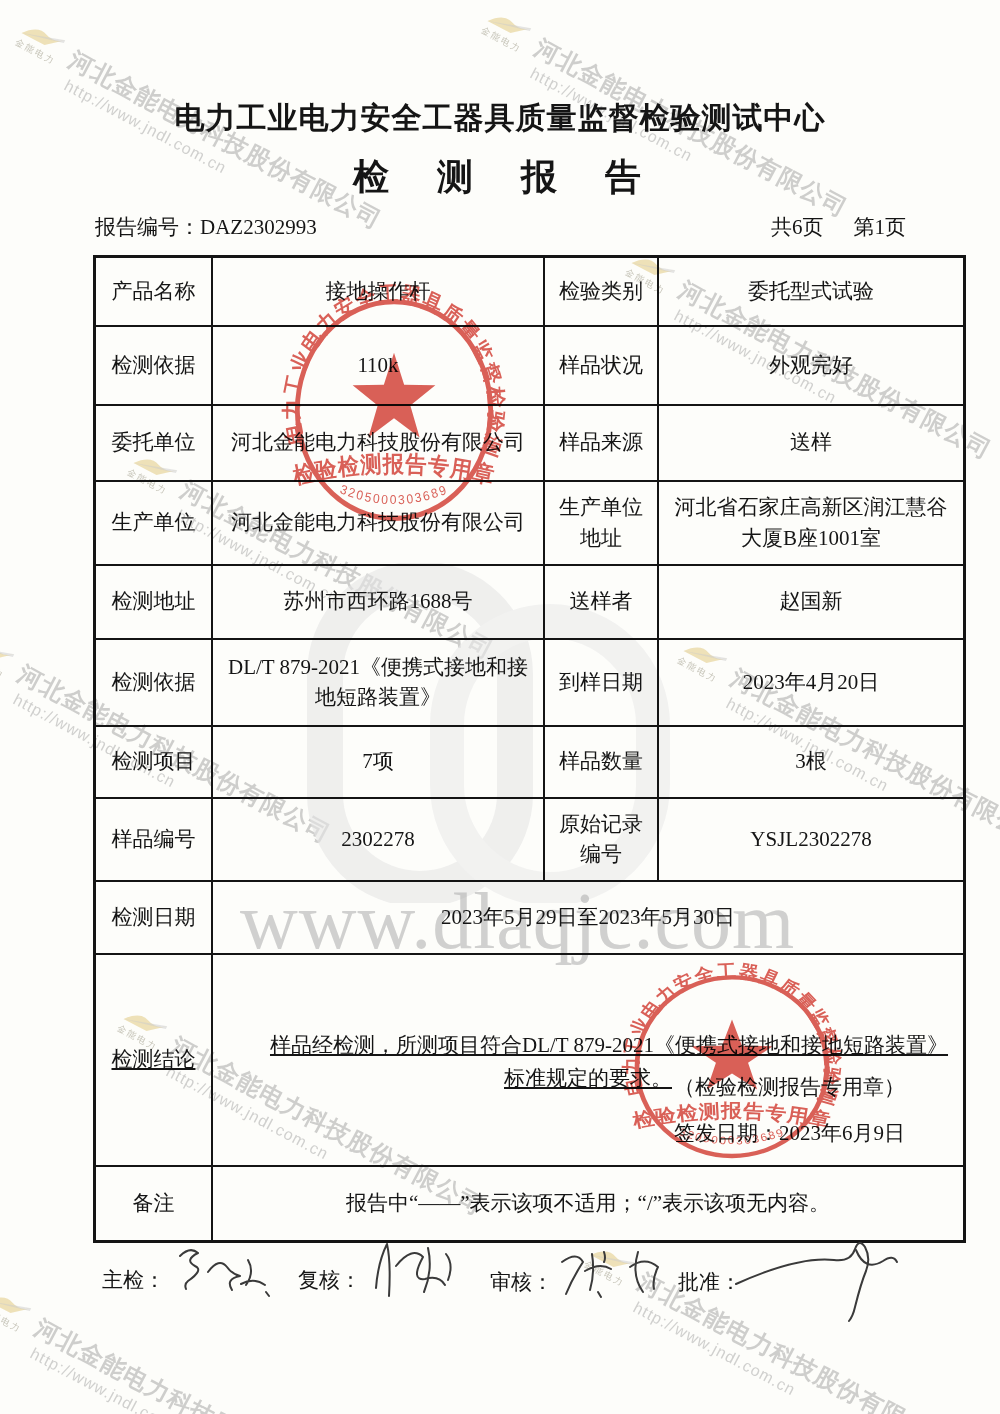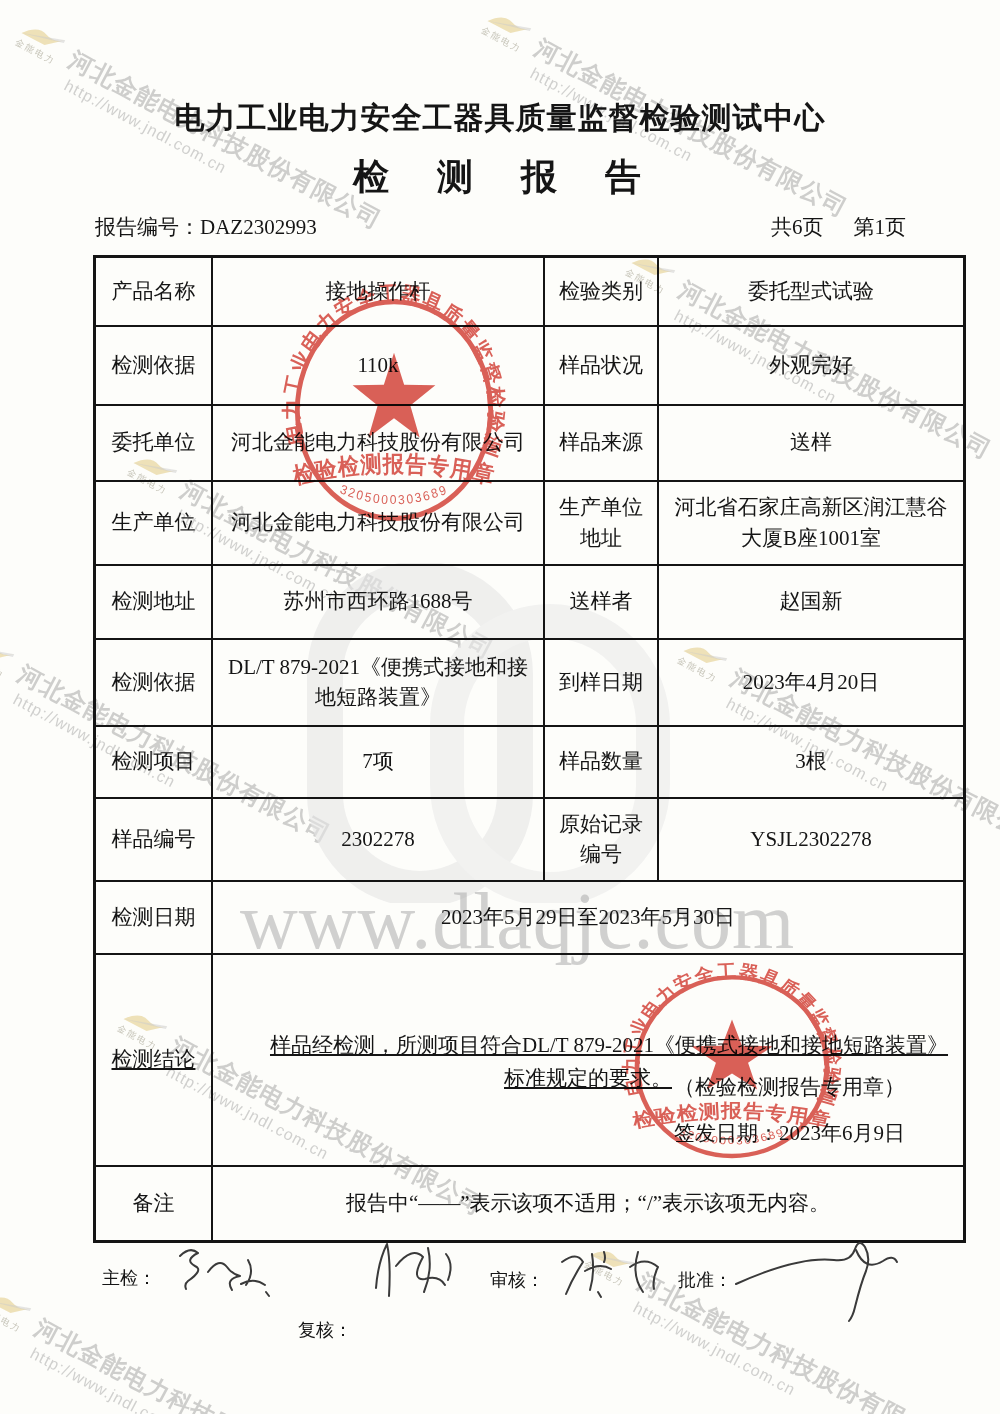--- a/index.html
+++ b/index.html
@@ -79,21 +79,21 @@
   td.conclusion-cell{text-align:left;vertical-align:top;position:relative;padding:10px 16px;}
   .concl-text{margin:4px 0 0 0;text-indent:2em;line-height:1.55;}
   .seal-note{position:absolute;right:58px;bottom:62px;margin-left:24px;}
   .issue-date{position:absolute;right:58px;bottom:16px;}
   td.remark-val{text-align:left;padding-left:14px;}
   
   .stamp{position:absolute;z-index:3;mix-blend-mode:multiply;opacity:.85;pointer-events:none;}
   .stamp1{left:278px;top:283px;}
   .stamp2{left:618px;top:962px;}
   
-  .sig-label{position:absolute;z-index:2;font-size:18px;}
+  .sig-label{position:absolute;z-index:2;font-size:21px;}
   .sig{position:absolute;z-index:2;}
   .sig path{fill:none;stroke:#3a3a3a;stroke-width:2;stroke-linecap:round;stroke-linejoin:round;}
 </style>
 </head>
 <body>
 
 <div class="page">
 
   <div class="wm" style="left:26px;top:16px;">
     <div class="wm-inner">
@@ -346,21 +346,21 @@
       <textPath href="#num2" startOffset="50%">3205000303689</textPath>
     </text>
   </svg>
 
   <span class="sig-label" style="left:102px;top:1266px;">主检：</span>
   <svg class="sig" style="left:166px;top:1242px;" width="120" height="62" viewBox="0 0 120 62">
     <path d="M14,14 q10,-10 18,-3 q-14,7 -3,13 q9,4 -7,15 q-4,3 -2,8"></path>
     <path d="M42,30 q11,-15 19,-5 q5,7 13,9 q-15,3 -8,14"></path>
     <path d="M82,18 q7,12 -2,25 M75,42 q13,-7 24,1 M100,50 l3,4"></path>
   </svg>
-  <span class="sig-label" style="left:298px;top:1318px;text-align:right;">复核：</span>
+  <span class="sig-label" style="left:298px;top:1266px;text-align:right;">复核：</span>
   <svg class="sig" style="left:362px;top:1234px;" width="115" height="72" viewBox="0 0 115 72">
     <path d="M14,54 q2,-26 11,-44 q4,18 2,52"></path>
     <path d="M34,32 q16,-20 27,-9 q-13,24 2,22 q14,-4 20,6"></path>
     <path d="M66,14 q5,22 -4,44 M84,20 q8,10 2,26"></path>
   </svg>
   <span class="sig-label" style="left:490px;top:1268px;">审核：</span>
   <svg class="sig" style="left:552px;top:1240px;" width="125" height="62" viewBox="0 0 125 62">
     <path d="M10,22 q15,-11 21,0 q-11,17 -17,32"></path>
     <path d="M40,14 q3,19 -2,36 M33,31 q15,-9 26,-2 M52,12 q2,6 0,10 M46,52 l3,5"></path>
     <path d="M86,12 q-7,23 5,40 M78,27 q15,-11 28,0 q-6,12 -4,22"></path>

